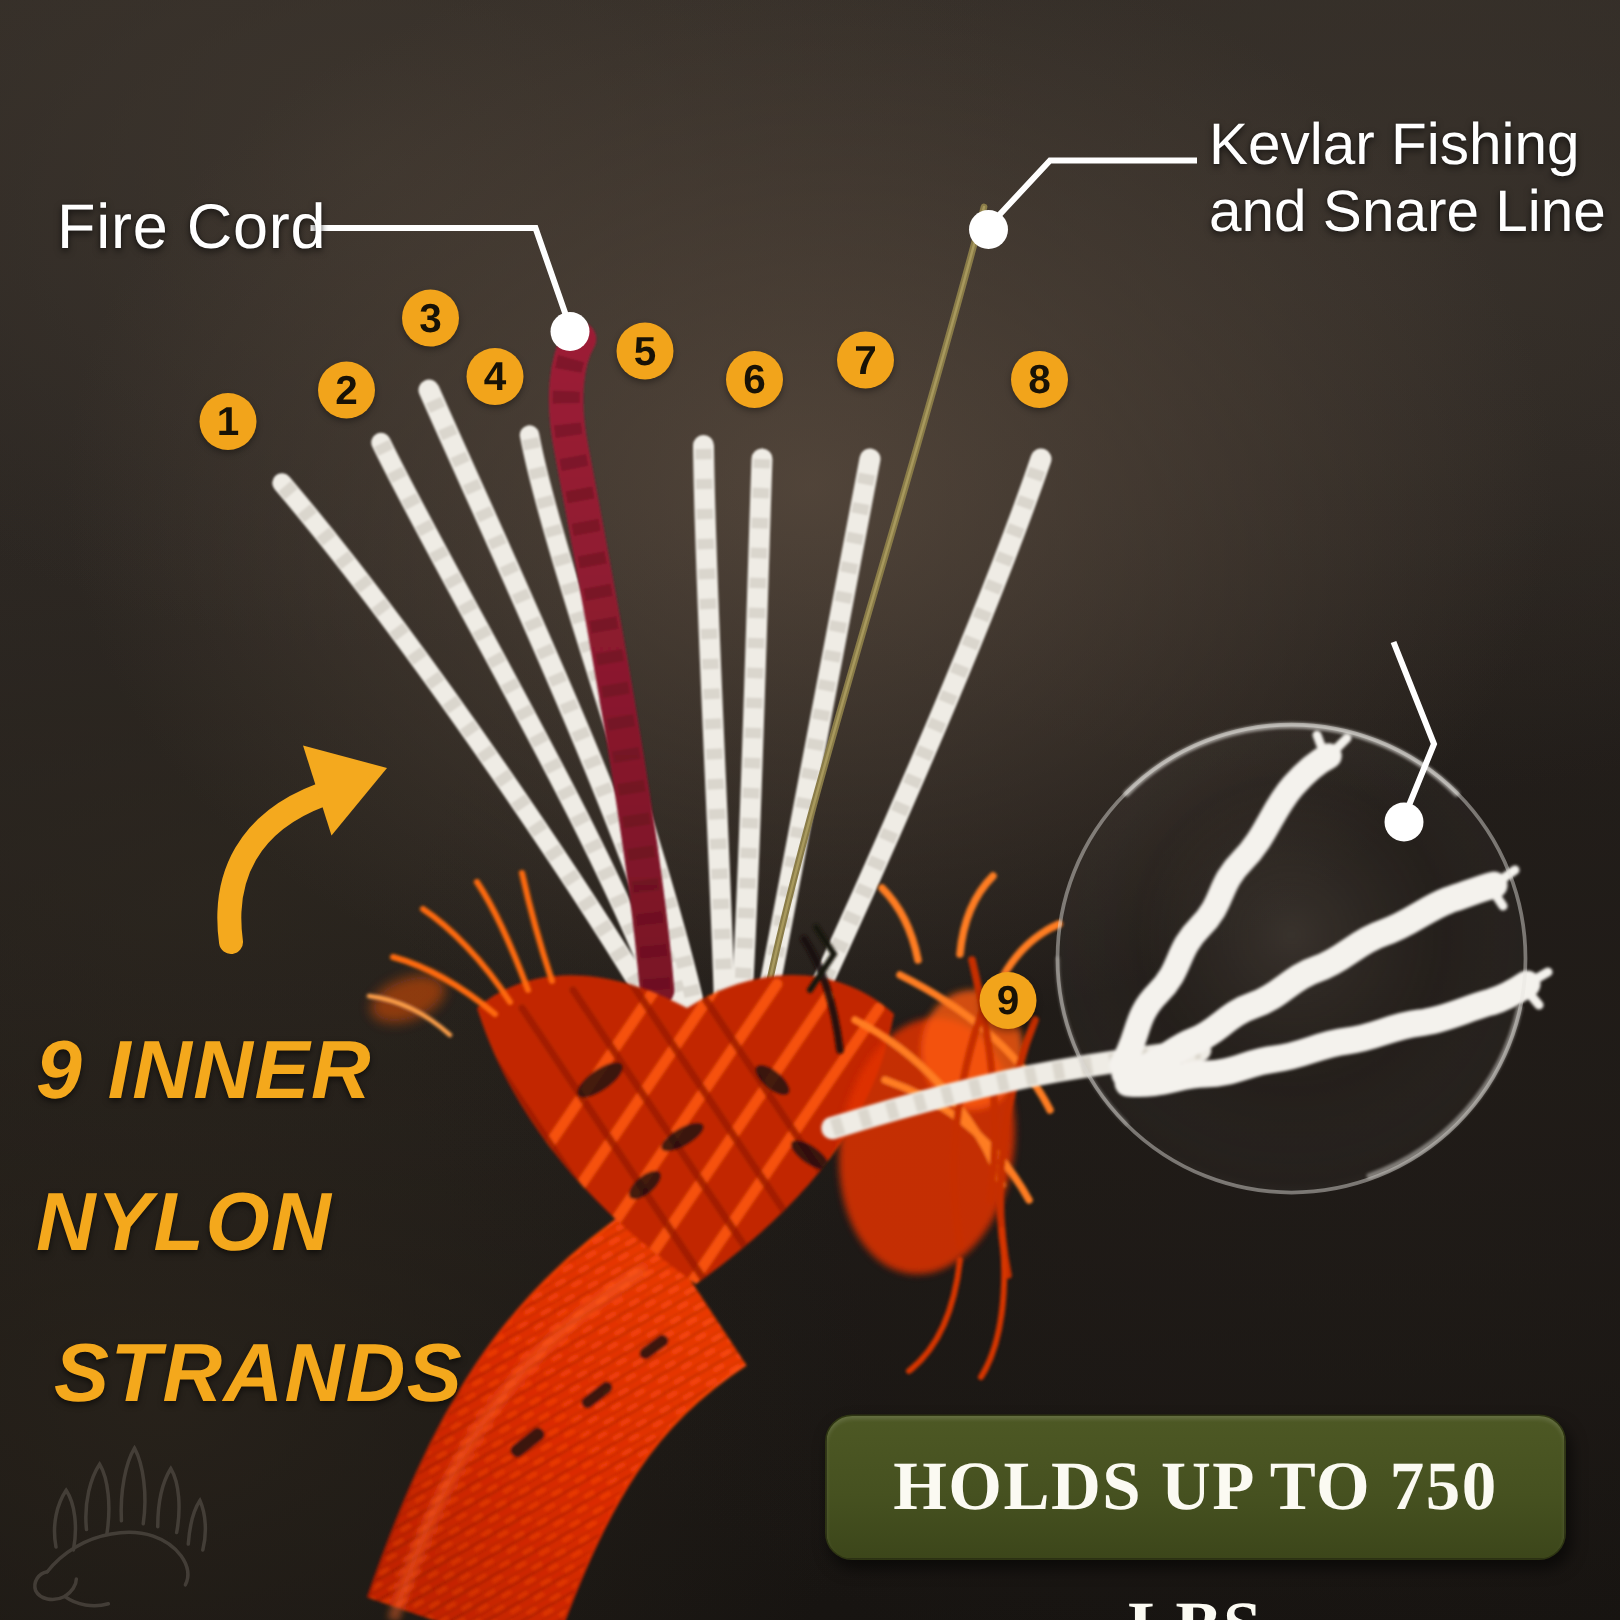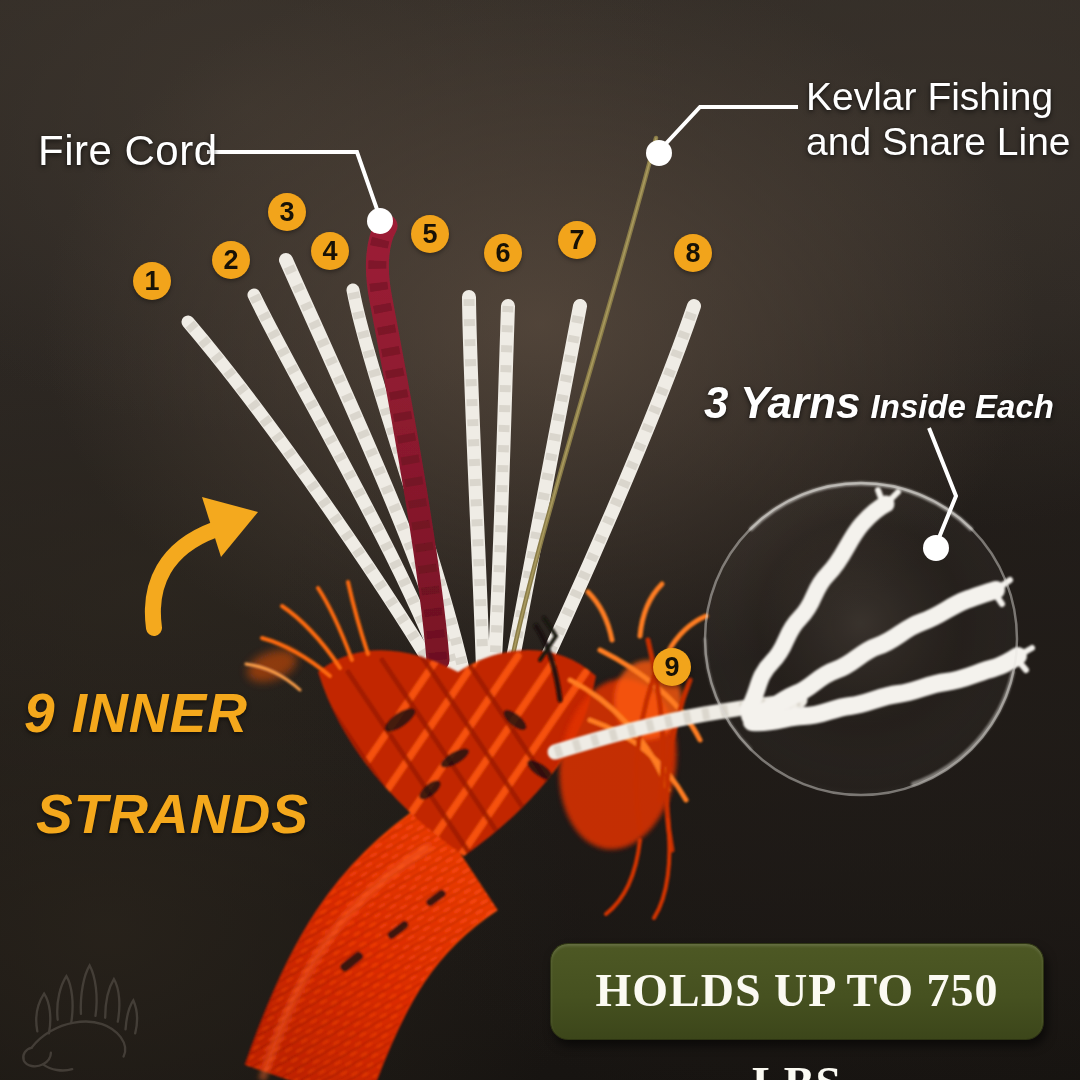--- a/index.html
+++ b/index.html
@@ -247,26 +247,24 @@
     </g>
   </svg>
 
   <div class="label fire-cord shadowed">Fire Cord</div>
 
   <div class="label kevlar shadowed">
     <div>Kevlar Fishing</div>
     <div>and Snare Line</div>
   </div>
 
-  <div class="label yarns shadowed">
-    <span class="big">3 Yarns</span><span class="small">Inside Each</span>
-  </div>
 
   <div class="label headline">
     <span class="l1">9 INNER</span>
+    <span class="l2">NYLON</span>
     <span class="l3">STRANDS</span>
   </div>
 
   <div class="badge" style="left:133px;top:262px;">1</div>
   <div class="badge" style="left:212px;top:241px;">2</div>
   <div class="badge" style="left:268px;top:193px;">3</div>
   <div class="badge" style="left:311px;top:232px;">4</div>
   <div class="badge" style="left:411px;top:215px;">5</div>
   <div class="badge" style="left:484px;top:234px;">6</div>
   <div class="badge" style="left:558px;top:221px;">7</div>

